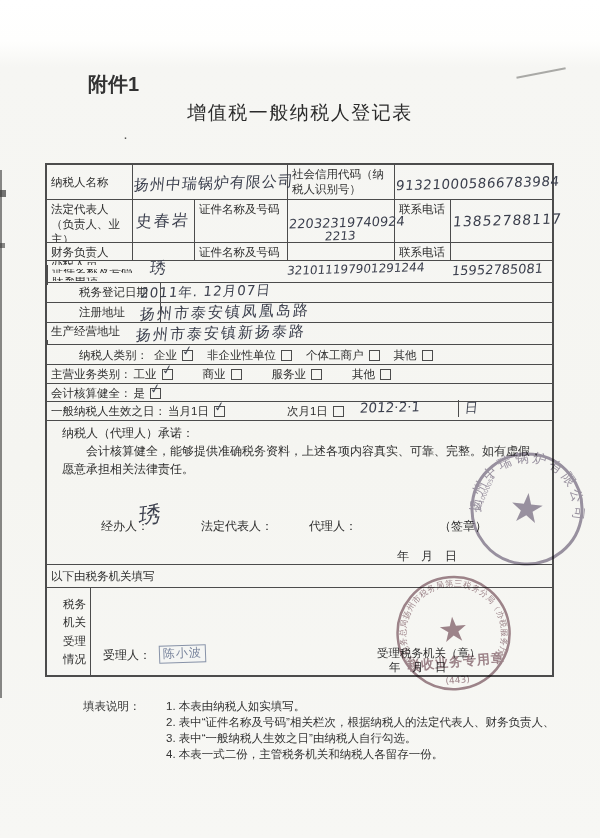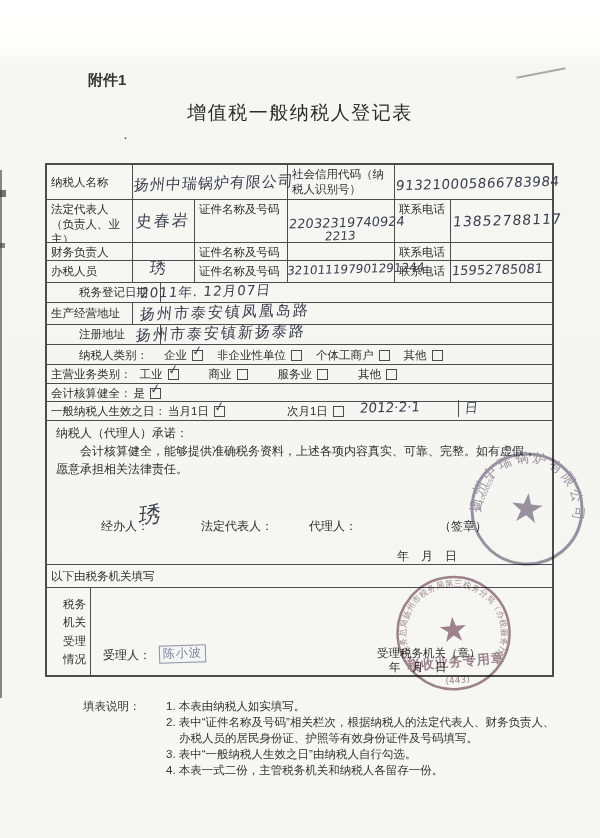--- a/index.html
+++ b/index.html
@@ -1,48 +1,48 @@
 <!DOCTYPE html>
 <html><head>
 <meta charset="utf-8">
 <style>
   html,body{margin:0;padding:0;}
   .page{position:relative;width:600px;height:838px;overflow:hidden;
     background:linear-gradient(180deg,#ffffff 0%,#fefefd 5%,#f6f6f3 8%,#f5f5f1 55%,#f7f7f4 100%);
     font-family:"Liberation Sans","DejaVu Sans",sans-serif;color:#2f2f2f;}
-  .attach{position:absolute;left:88px;top:71px;font-size:15px;font-weight:600;color:#333;}
+  .attach{position:absolute;left:88px;top:71px;font-size:20px;font-weight:600;color:#333;}
   .title{position:absolute;left:0;right:0;top:100px;text-align:center;font-size:19px;font-weight:normal;letter-spacing:1.5px;color:#2b2b2b;}
   .tdot{position:absolute;left:123px;top:128px;font-size:15px;color:#555;}
   .diag{position:absolute;left:516px;top:72px;width:50px;height:1.5px;background:#a9a9a6;transform:rotate(-11deg);}
   .edgeline{position:absolute;left:0;top:170px;width:2px;height:528px;background:#4a4a48;opacity:.65;}
   .edgemark1{position:absolute;left:0;top:190px;width:6px;height:7px;background:#3c3c3a;opacity:.7;}
   .edgemark2{position:absolute;left:0;top:243px;width:5px;height:5px;background:#3c3c3a;opacity:.6;}
 
   .tbl{position:absolute;left:45px;top:163px;width:509px;box-sizing:border-box;border:2px solid #4c4c4c;}
   .row{display:flex;box-sizing:border-box;border-top:1px solid #4c4c4c;}
   .row.first{border-top:none;}
   .cell{box-sizing:border-box;border-left:1px solid #4c4c4c;padding:2px 4px;font-size:11.5px;line-height:1.3;overflow:hidden;}
   .cell.first{border-left:none;}
   .vc{display:flex;align-items:center;}
-  .h34{height:34px;}.h43{height:43px;}.h18{height:18px;}.h22{height:22px;}.h20{height:20px;padding-left:28px;}
+  .h34{height:34px;}.h43{height:43px;}.h18{height:18px;}.h22{height:22px;flex-direction:column;}.h20{height:20px;padding-left:28px;}
   .h19{height:19px;}.h144{height:144px;}.h23{height:23px;}.h88{height:88px;}
   .w85{width:85px;}.w155{width:155px;}.w107{width:107px;}.w158{flex:1;}
   .w62{width:62px;}.w93{width:93px;}.w56{width:56px;}.w102{flex:1;}
   .w420{flex:1;}.w43{width:43px;}
 
   .optrow{display:flex;align-items:center;padding-top:3px;}
   .opt{margin-left:14px;display:flex;align-items:center;}
   .opt.wide{margin-left:30px;}
   .cb{display:inline-block;width:9px;height:9px;border:1px solid #4c4c4c;margin-left:5px;position:relative;top:0px;}
   .tick{position:absolute;left:-1px;top:-8px;font-size:13px;color:#474d59;transform:rotate(-10deg);font-weight:bold;}
 
   .hw{position:absolute;font-family:"DejaVu Sans",sans-serif;color:#3b3f4d;transform:rotate(-1.5deg) skewX(-7deg);white-space:nowrap;z-index:4;}
   .minidiv{position:absolute;left:458px;top:400px;width:1px;height:17px;background:#4c4c4c;z-index:2;}
 
-  .commit{position:relative;padding:3px 9px;font-size:12px;line-height:1.5;}
+  .commit{position:relative;padding:3px 15px;font-size:12px;line-height:1.5;}
   .commit .body{text-indent:2em;width:482px;}
   .sig-label{position:absolute;font-size:12px;color:#2f2f2f;}
   .acc-side{display:flex;flex-direction:column;justify-content:center;align-items:flex-end;font-size:11.5px;line-height:1.6;padding-top:2px;}
   .acc-main{position:relative;}
   .acc-label{position:absolute;left:12px;top:60px;font-size:12px;}
   .acc-name{position:absolute;left:68px;top:57px;font-size:12px;color:#76829b;border:1px solid #8893a8;padding:0 3px;transform:rotate(-2deg);letter-spacing:1px;background:rgba(240,242,247,.25);}
   .seal-org{position:absolute;left:286px;top:58px;font-size:11.5px;}
   .seal-date{position:absolute;left:298px;top:72px;font-size:11.5px;}
 
   .notes{position:absolute;left:83px;top:698px;font-size:11.5px;line-height:16px;color:#333;}
@@ -101,34 +101,34 @@
       <div class="cell w107"></div>
       <div class="cell w56 vc">联系电话</div>
       <div class="cell w102"></div>
     </div>
 
     <div class="row h20">
       <div class="cell first w85 vc">税务登记日期</div>
       <div class="cell w420"></div>
     </div>
 
+    <div class="row h20">
+      <div class="cell first w85 vc">注册地址</div>
+      <div class="cell w420"></div>
+    </div>
+
     <div class="row h22">
       <div class="cell first w85 vc">生产经营地址</div>
       <div class="cell w420"></div>
     </div>
 
     <div class="row h20">
-      <div class="cell first w85 vc">注册地址</div>
-      <div class="cell w420"></div>
-    </div>
-
-    <div class="row h20">
       <div class="cell first w420 optrow">
         <span>纳税人类别：</span>
-        <span class="opt" style="margin-left:16px">
+        <span class="opt" style="margin-left:6px">
           <span>企业</span>
           <span class="cb">
               <span class="tick">✓</span>
             </span>
         </span>
         <span class="opt">
           <span>非企业性单位</span>
           <span class="cb"></span>
         </span>
         <span class="opt">
@@ -138,21 +138,21 @@
         <span class="opt">
           <span>其他</span>
           <span class="cb"></span>
         </span>
       </div>
     </div>
 
     <div class="row h19">
       <div class="cell first w420 optrow">
         <span>主营业务类别：</span>
-        <span class="opt" style="margin-left:8px">
+        <span class="opt" style="margin-left:2px">
           <span>工业</span>
           <span class="cb">
               <span class="tick">✓</span>
             </span>
         </span>
         <span class="opt wide">
           <span>商业</span>
           <span class="cb"></span>
         </span>
         <span class="opt wide">
@@ -273,24 +273,20 @@
     <div class="nl">
       <span class="nlabel">填表说明：</span>
       <span class="nline">1. 本表由纳税人如实填写。</span>
     </div>
     <div class="nl">
         <span class="nlabel"></span>
         <span class="nline">2. 表中“证件名称及号码”相关栏次，根据纳税人的法定代表人、财务负责人、</span>
       </div>
     <div class="nl">
         <span class="nlabel"></span>
-        <span class="nline cont">办税人员的居民身份证、护照等有效身份证件及号码填写。</span>
-      </div>
-    <div class="nl">
-        <span class="nlabel"></span>
         <span class="nline">3. 表中“一般纳税人生效之日”由纳税人自行勾选。</span>
       </div>
     <div class="nl">
         <span class="nlabel"></span>
         <span class="nline">4. 本表一式二份，主管税务机关和纳税人各留存一份。</span>
       </div>
   </div>
 </div>
 
 </body></html>

